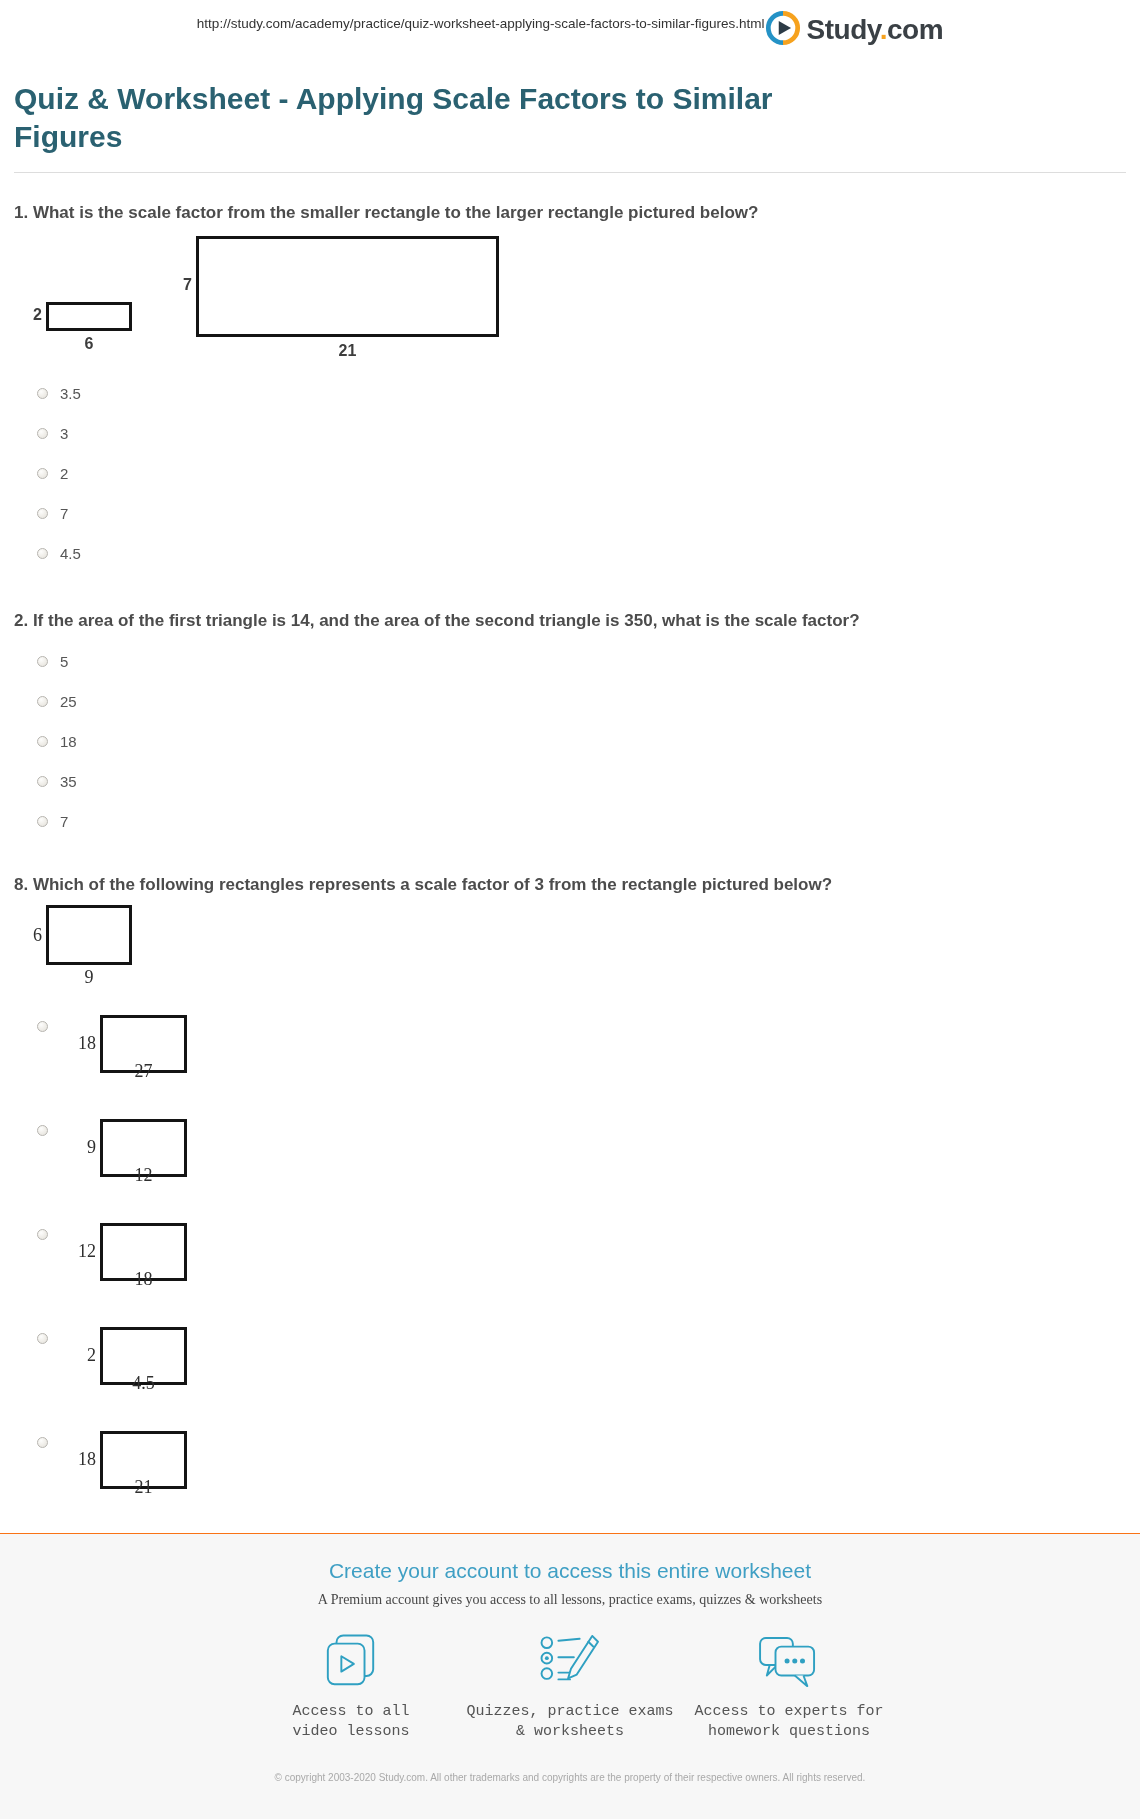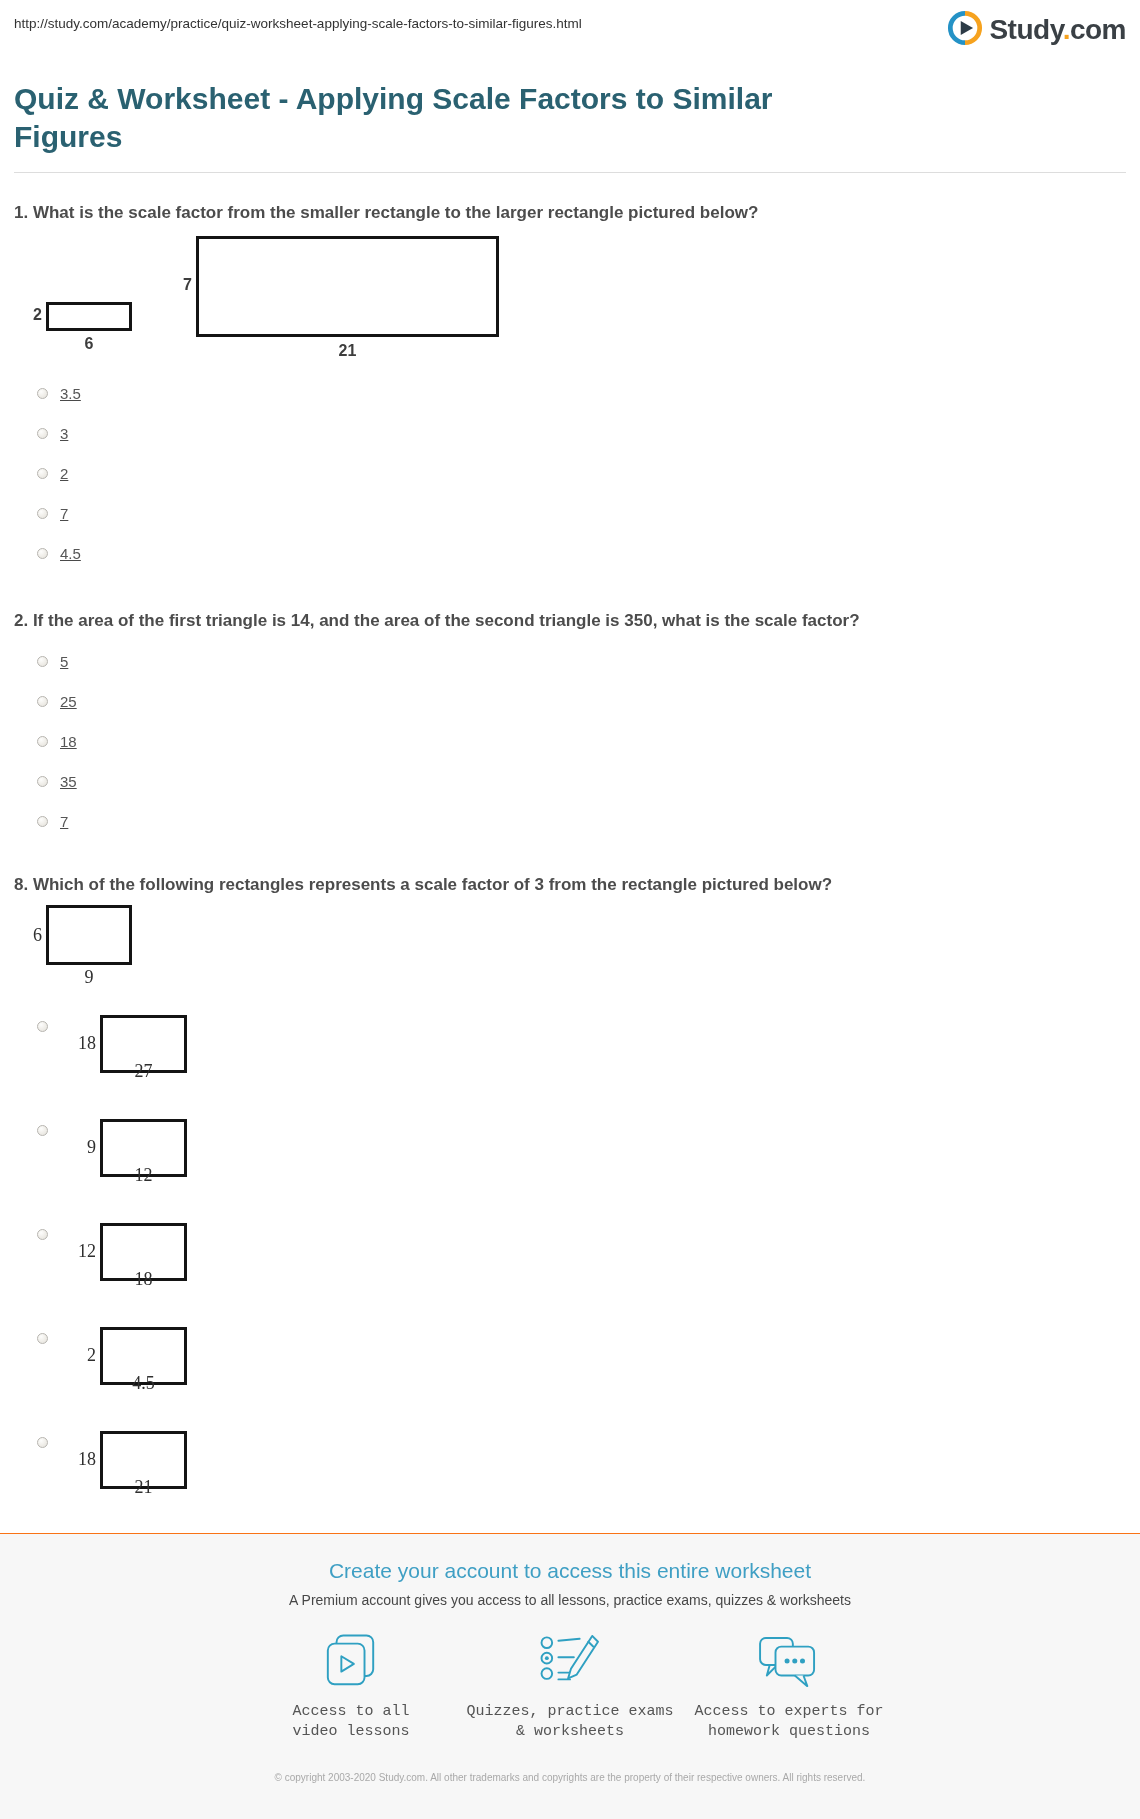--- a/index.html
+++ b/index.html
@@ -1,20 +1,20 @@
 <!DOCTYPE html>
 <html><head>
 <meta charset="utf-8">
 <style>
   html,body{margin:0;padding:0;background:#fff;}
   body{width:1140px;height:1819px;font-family:"Liberation Sans",sans-serif;color:#4a4a4a;overflow:hidden;}
   .page{display:flex;flex-direction:column;height:1819px;padding:0 14px;box-sizing:border-box;}
 
   
-  .hdr{display:flex;justify-content:space-between;align-items:flex-start;margin-top:10px;}
+  .hdr{display:flex;justify-content:center;align-items:flex-start;margin-top:10px;}
   .url{font-size:13.5px;color:#333;padding-top:6px;}
   .logo{display:flex;align-items:center;gap:6px;cursor:pointer;}
   .logo-text{font-size:28px;font-weight:700;color:#3a4045;letter-spacing:-.5px;}
   .logo-text .dot{color:#f6a21e;}
 
   
   .title{margin-top:30px;font-size:30px;line-height:38px;font-weight:600;color:#2a6171;max-width:800px;}
   .rule{border:none;border-top:1px solid:#ddd;border-top:1px solid #ddd;margin:16px 0 0 0;width:100%;}
 
   
@@ -23,21 +23,21 @@
   .q3text{margin-top:34px;}
 
   .fig-area{position:relative;margin-top:6px;}
   .fig-area.q1{height:142px;}
   .fig-area.q3ref{height:102px;}
   .rect{position:absolute;border:3px solid #141414;background:#fff;box-sizing:content-box;}
   .figlab{position:absolute;font-size:16px;font-weight:700;color:#3d3d3d;}
   .figlab.serif{font-family:"Liberation Serif",serif;font-size:18px;font-weight:400;color:#2f2f2f;}
 
   
-  .opts{margin-top:10px;text-decoration:underline;}
+  .opts{margin-top:10px;}
   .opt-row{display:flex;align-items:center;height:40px;padding-left:23px;cursor:pointer;}
   .radio{width:11px;height:11px;border-radius:50%;border:1px solid #b7b5b0;
          background:radial-gradient(circle at 35% 30%, #fdfdfc 0%, #efede8 55%, #e3e1db 100%);
          box-sizing:border-box;flex:0 0 auto;}
   .opt-label{margin-left:12px;font-size:15px;color:#565656;}
 
   
   .q3opts{margin-top:16px;}
   .q3row{display:flex;align-items:flex-start;padding-left:23px;margin-bottom:10px;height:94px;cursor:pointer;}
   .q3row .radio{margin-top:8px;}
@@ -46,21 +46,21 @@
   .q3fig .hlab{position:absolute;left:0;top:20px;width:34px;text-align:right;}
   .q3fig .wlab{position:absolute;left:38px;top:48px;width:87px;text-align:center;}
   .q3ref .rect{left:32px;top:4px;width:80px;height:54px;}
   .q3ref .hlab{position:absolute;left:0;top:24px;width:28px;text-align:right;}
   .q3ref .wlab{position:absolute;left:32px;top:66px;width:86px;text-align:center;}
 
   
   .footer{margin-top:auto;height:301px;background:#f7f7f7;border-top:1px solid #f97316;
           margin-left:-14px;margin-right:-14px;text-align:center;box-sizing:border-box;padding-top:25px;}
   .f-head{font-size:21px;color:#3f9fc4;font-weight:400;}
-  .f-sub{margin-top:9px;font-size:14px;color:#474747;}
+  .f-sub{margin-top:9px;font-size:14px;color:#474747;font-family:Liberation Serif, serif;}
   .f-feats{display:flex;justify-content:center;margin-top:24px;}
   .feat{width:219px;display:flex;flex-direction:column;align-items:center;font-family:Liberation Mono, monospace;}
   .feat .ic{height:58px;display:flex;align-items:flex-end;justify-content:center;}
   .feat .lbl{margin-top:12px;font-size:15px;color:#555;line-height:20px;}
   .copyright{margin:26px auto 0 auto;max-width:800px;font-size:10px;line-height:20px;color:#a9a9a9;}
   .tealstroke{fill:none;stroke:#2fa0c2;stroke-width:2;stroke-linecap:round;stroke-linejoin:round;}
   .tealfillbg{fill:#f7f7f7;stroke:#2fa0c2;stroke-width:2;stroke-linejoin:round;}
 </style>
 </head>
 <body>

